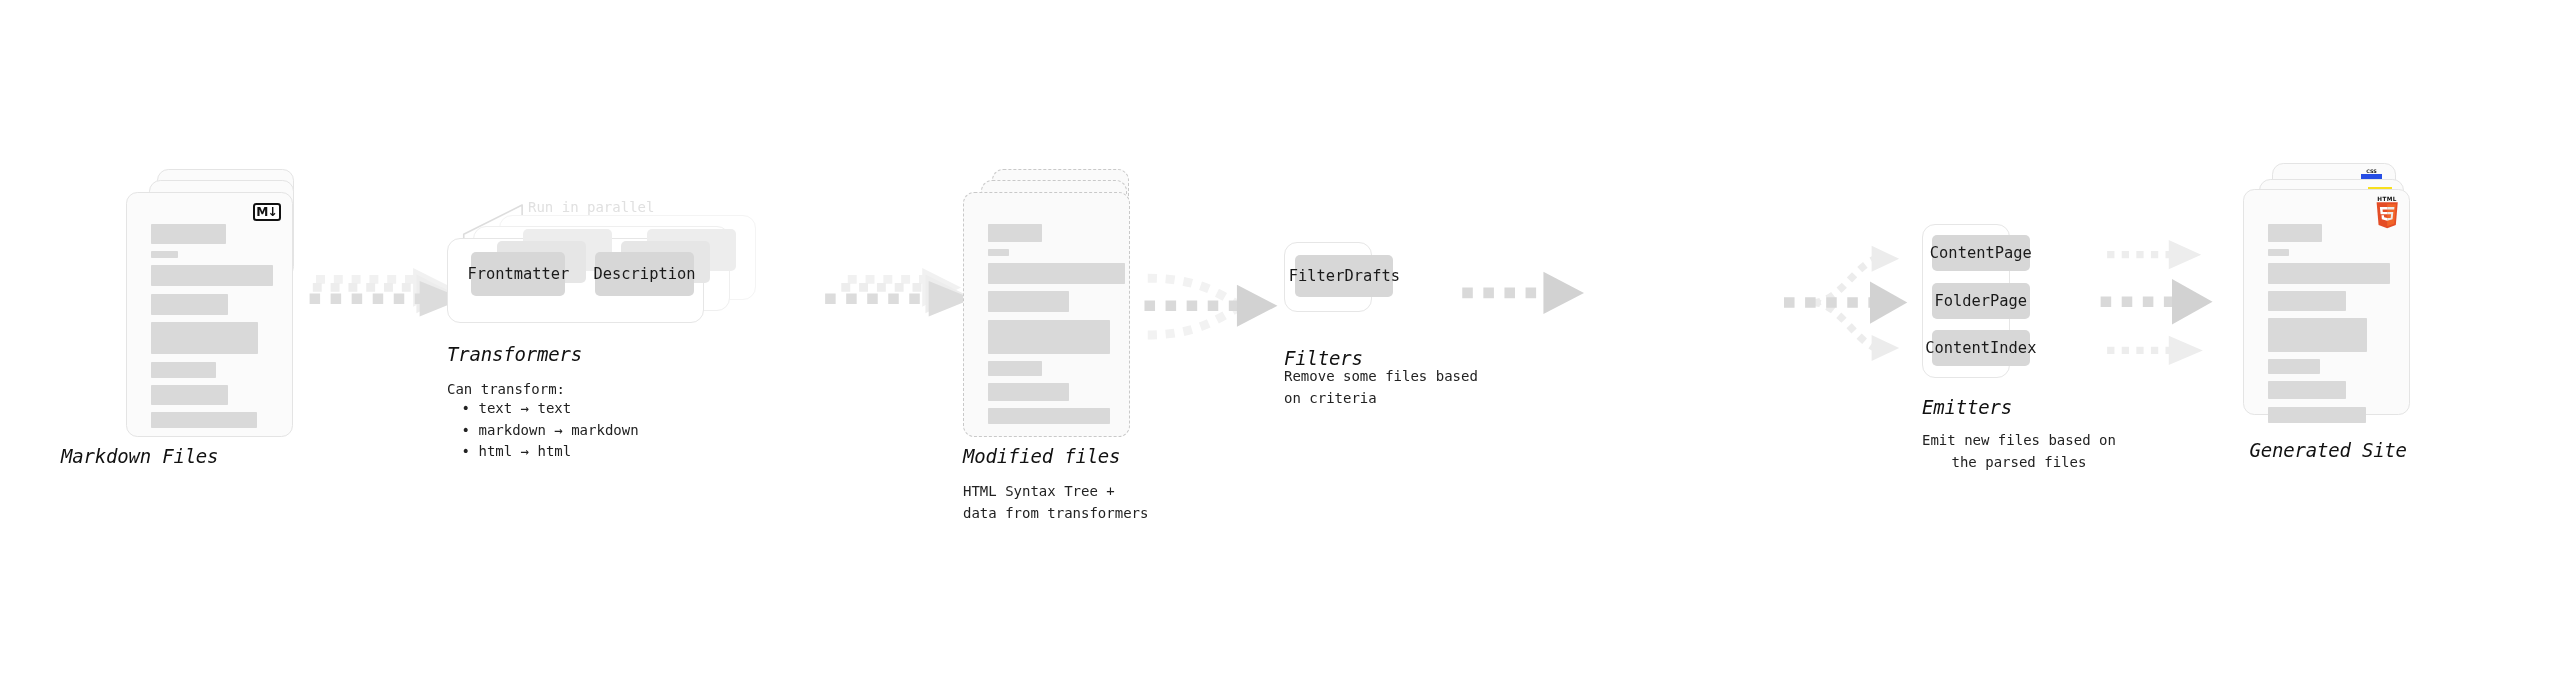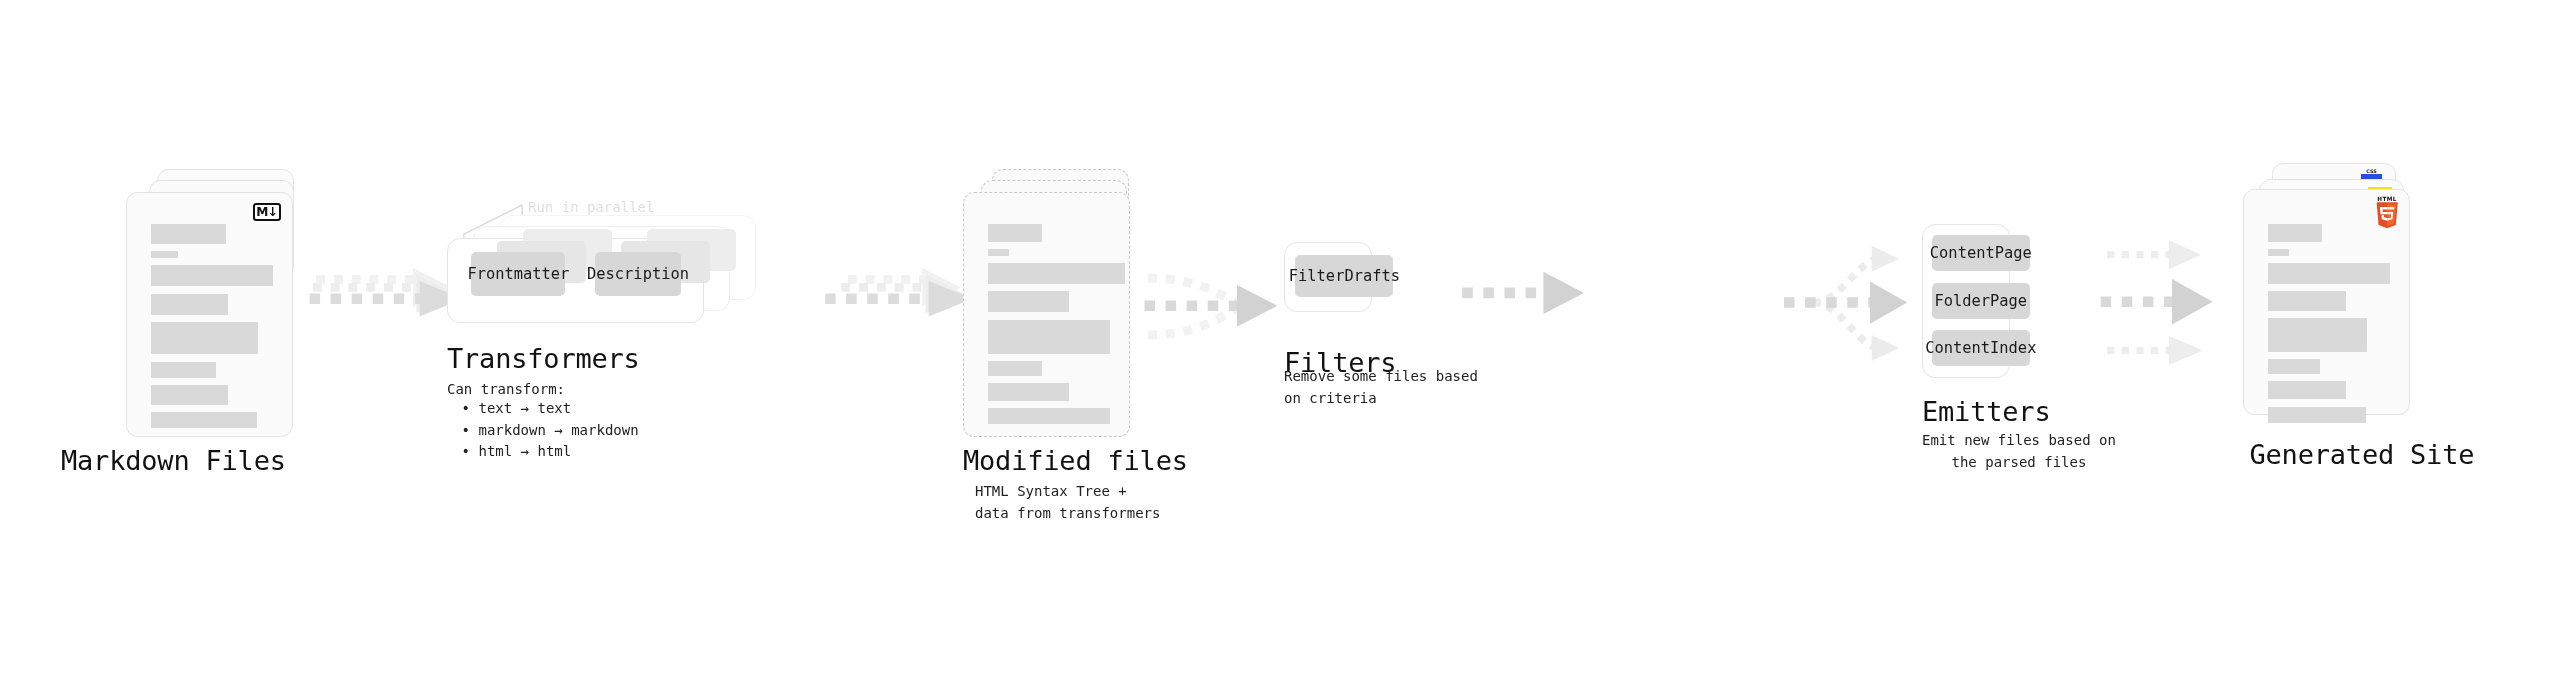--- a/index.html
+++ b/index.html
@@ -61,21 +61,21 @@
     display: flex; align-items: center; justify-content: center;
     font-size: 15.4px; color: #1a1a1a;
     white-space: nowrap;
   }
   .chip.g1 { background: #e6e6e6; color: transparent; }
   .chip.g2 { background: #ededed; color: transparent; }
 
   
   .title {
     position: absolute;
-    font-size: 27px; color: #111; white-space: nowrap; letter-spacing: -0.2px;
+    font-size: 19px; color: #111; white-space: nowrap; letter-spacing: -0.2px; font-style: italic;
   }
   .sub {
     position: absolute;
     font-size: 14px; color: #222; line-height: 1.55; white-space: pre;
   }
   .parallel-label {
     position: absolute;
     font-size: 14px; color: #e0e0e0; white-space: nowrap;
   }
 
@@ -145,21 +145,21 @@
         <line x1="40" y1="8" x2="78" y2="8" stroke="#ececec" stroke-width="3"></line>
         <polygon points="76,3 88,8 76,13" fill="#ececec"></polygon>
         <line x1="32" y1="23" x2="70" y2="23" stroke="#e8e8e8" stroke-width="3"></line>
         <polygon points="68,18 80,23 68,28" fill="#e8e8e8"></polygon>
         <line x1="24" y1="38" x2="62" y2="38" stroke="#cfcfcf" stroke-width="3"></line>
         <polygon points="60,33 74,38 60,43" fill="#cfcfcf"></polygon>
       </g>
     </svg>
 
     <div class="chip" style="left:24.4px; top:60px; width:94px; height:44px;">Frontmatter</div>
-    <div class="chip" style="left:148px; top:60px; width:86px; height:44px;">Description</div>
+    <div class="chip" style="left:148px; top:60px; width:99px; height:44px;">Description</div>
 
     <div class="title" style="left:0px; top:151px;">Transformers</div>
     <div class="sub" style="left:0px; top:187px;">Can transform:</div>
     <div class="blist" style="left:14.6px; top:206px;">• text → text</div>
     <div class="blist" style="left:14.6px; top:228px;">• markdown → markdown</div>
     <div class="blist" style="left:14.6px; top:249px;">• html → html</div>
   </div>
 
   <svg style="left:825px; top:268px; width:154px; height:89px;" viewBox="0 0 190 110" width="154" height="89">
     <g stroke="#f1f1f1" stroke-width="11" stroke-dasharray="11 11" fill="none">
@@ -187,21 +187,21 @@
           <div class="ln" style="width:137px;height:21px;"></div>
           <div class="ln" style="width:81px;height:21px;"></div>
           <div class="ln" style="width:122px;height:34px;"></div>
           <div class="ln" style="width:54px;height:14.6px;"></div>
           <div class="ln" style="width:81px;height:18px;"></div>
           <div class="ln" style="width:122px;height:16.3px;"></div>
         </div>
       </div>
     </div>
     <div class="title" style="left:0px; top:276px;">Modified files</div>
-    <div class="sub" style="left:0px; top:312px;margin-left:12px;">HTML Syntax Tree +
+    <div class="sub" style="left:0px; top:312px;">HTML Syntax Tree +
 data from transformers</div>
   </div>
 
   <svg style="left:1138px; top:260px; width:150px; height:98px;" viewBox="0 0 185 120" width="150" height="98">
     <path d="M12,22 C70,22 96,38 124,55" stroke="#f2f2f2" stroke-width="11" stroke-dasharray="11 11" fill="none"></path>
     <path d="M12,92 C70,92 96,74 124,58" stroke="#f2f2f2" stroke-width="11" stroke-dasharray="11 11" fill="none"></path>
     <line x1="8" y1="56" x2="126" y2="56" stroke="#d9d9d9" stroke-width="13" stroke-dasharray="13 13"></line>
     <polygon points="122,30 172,56 122,82" fill="#d2d2d2"></polygon>
   </svg>
 

